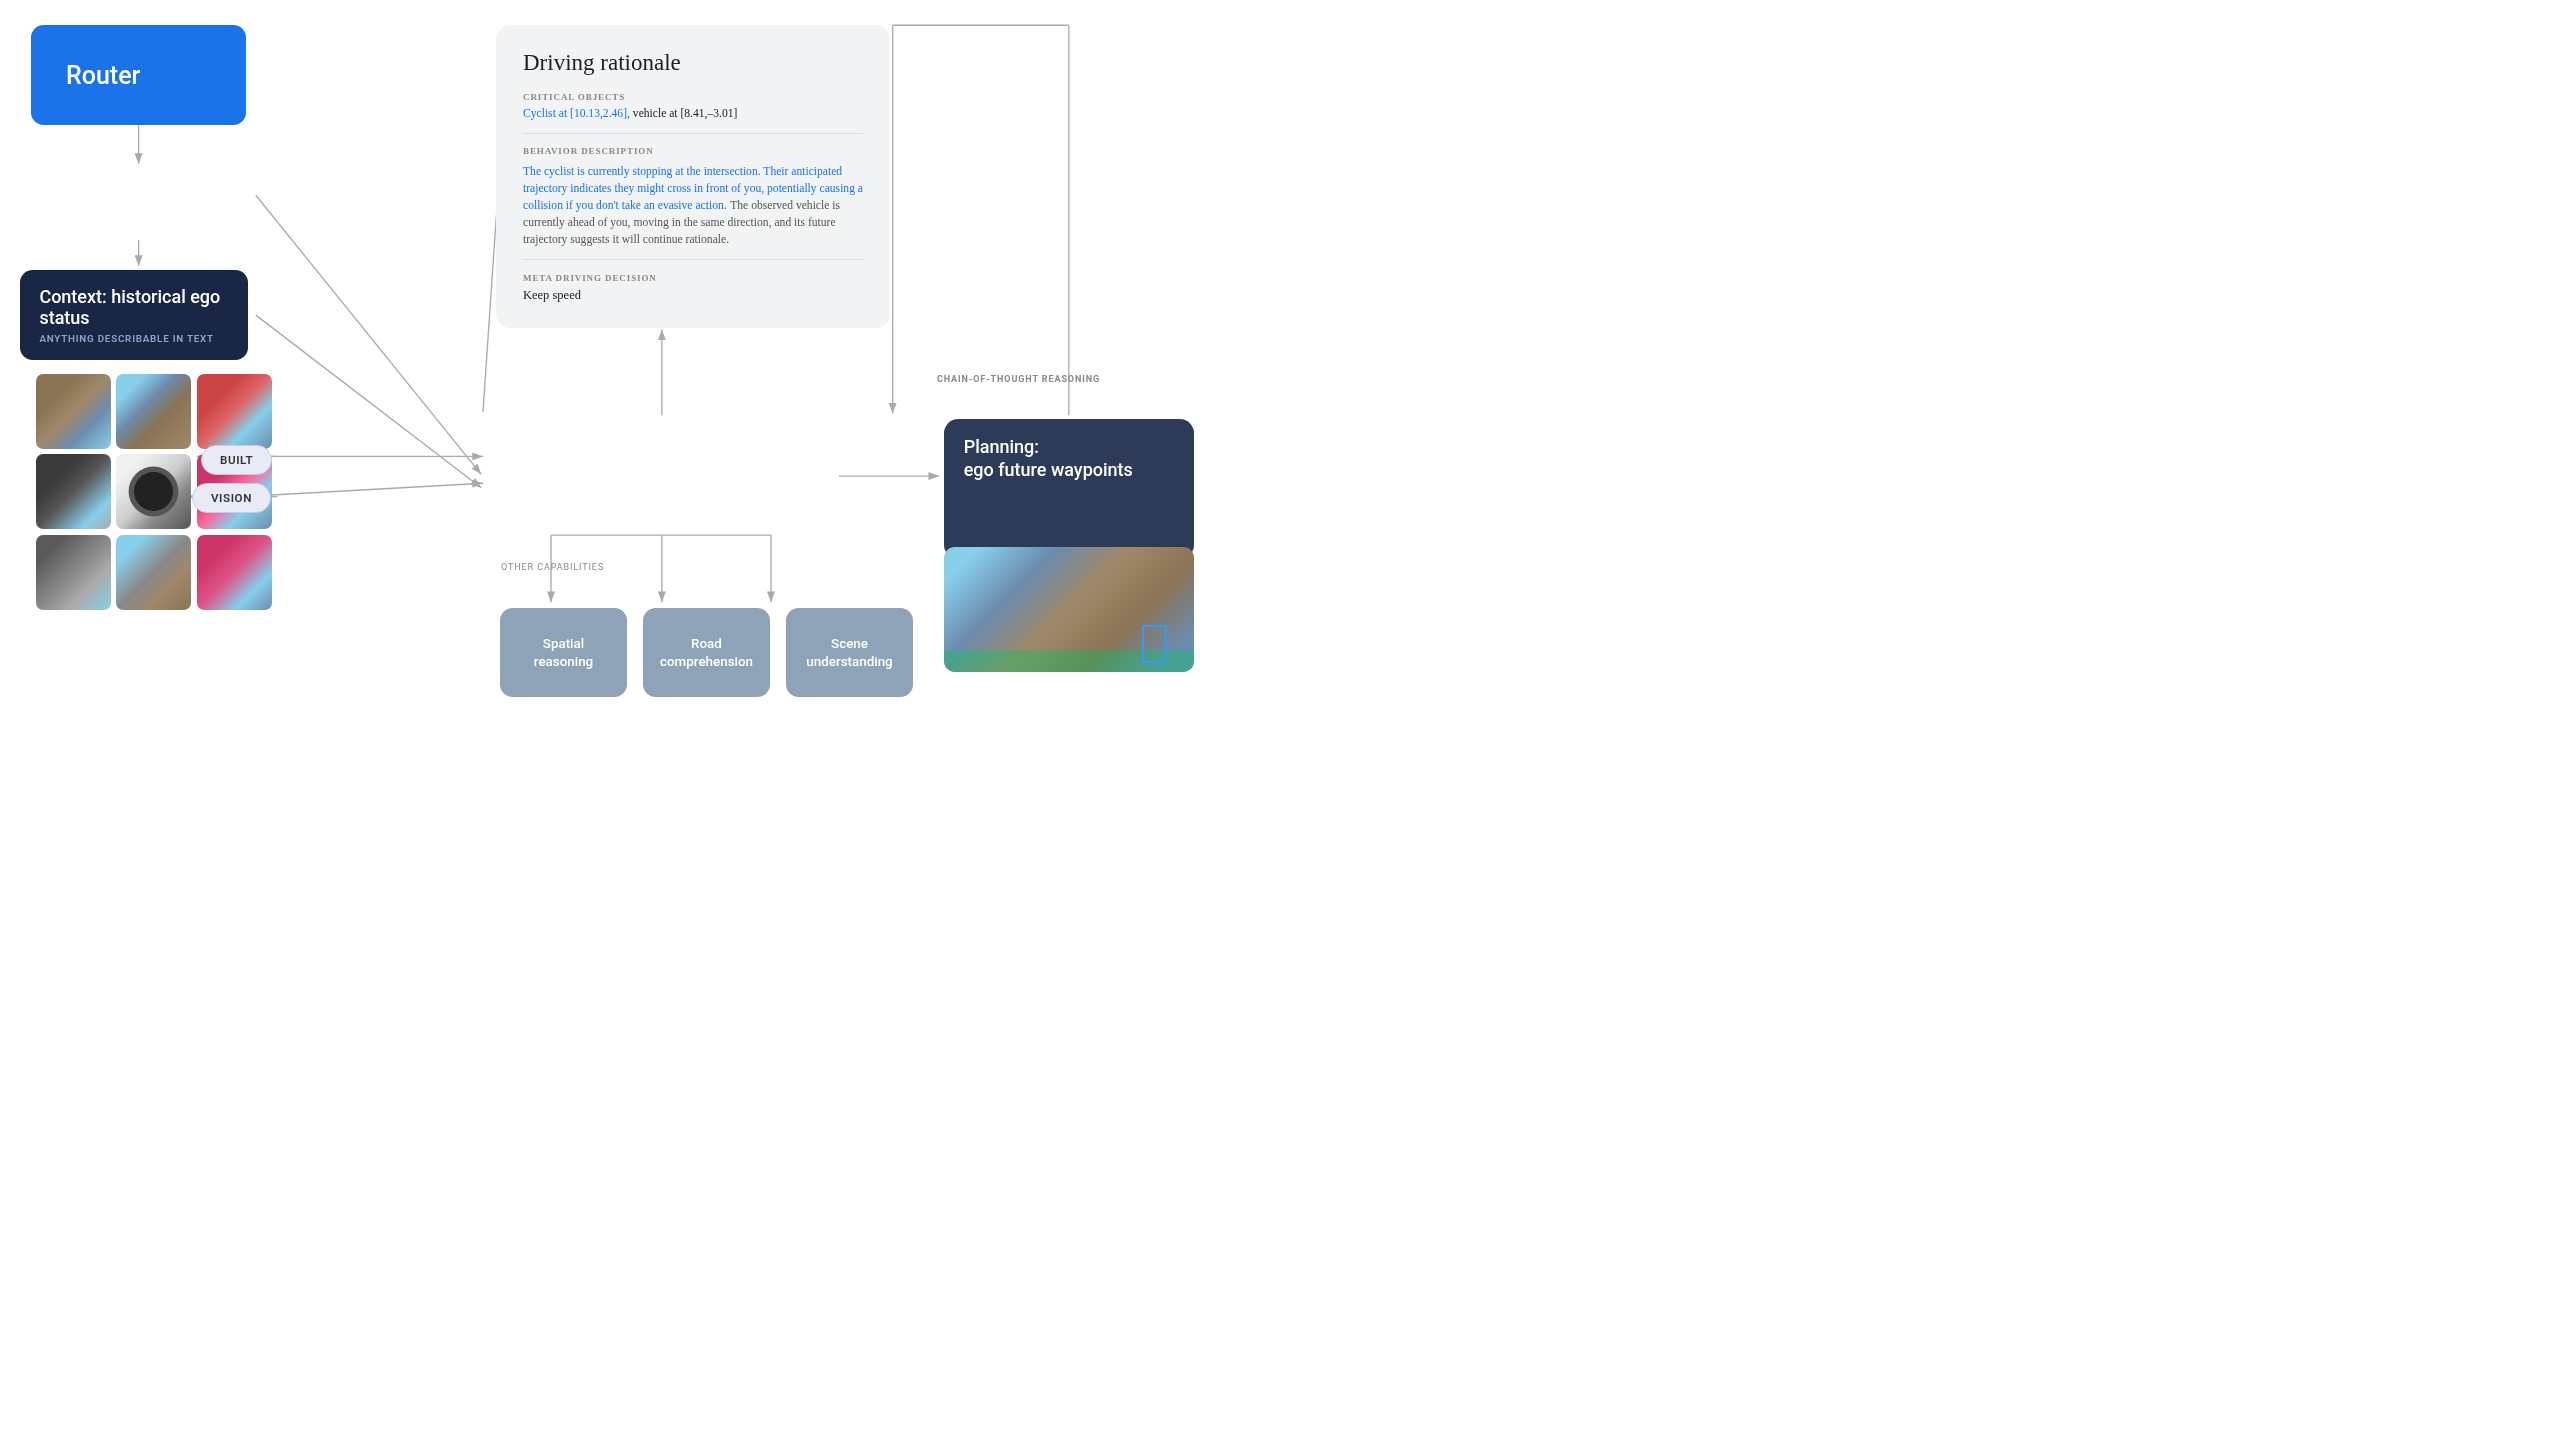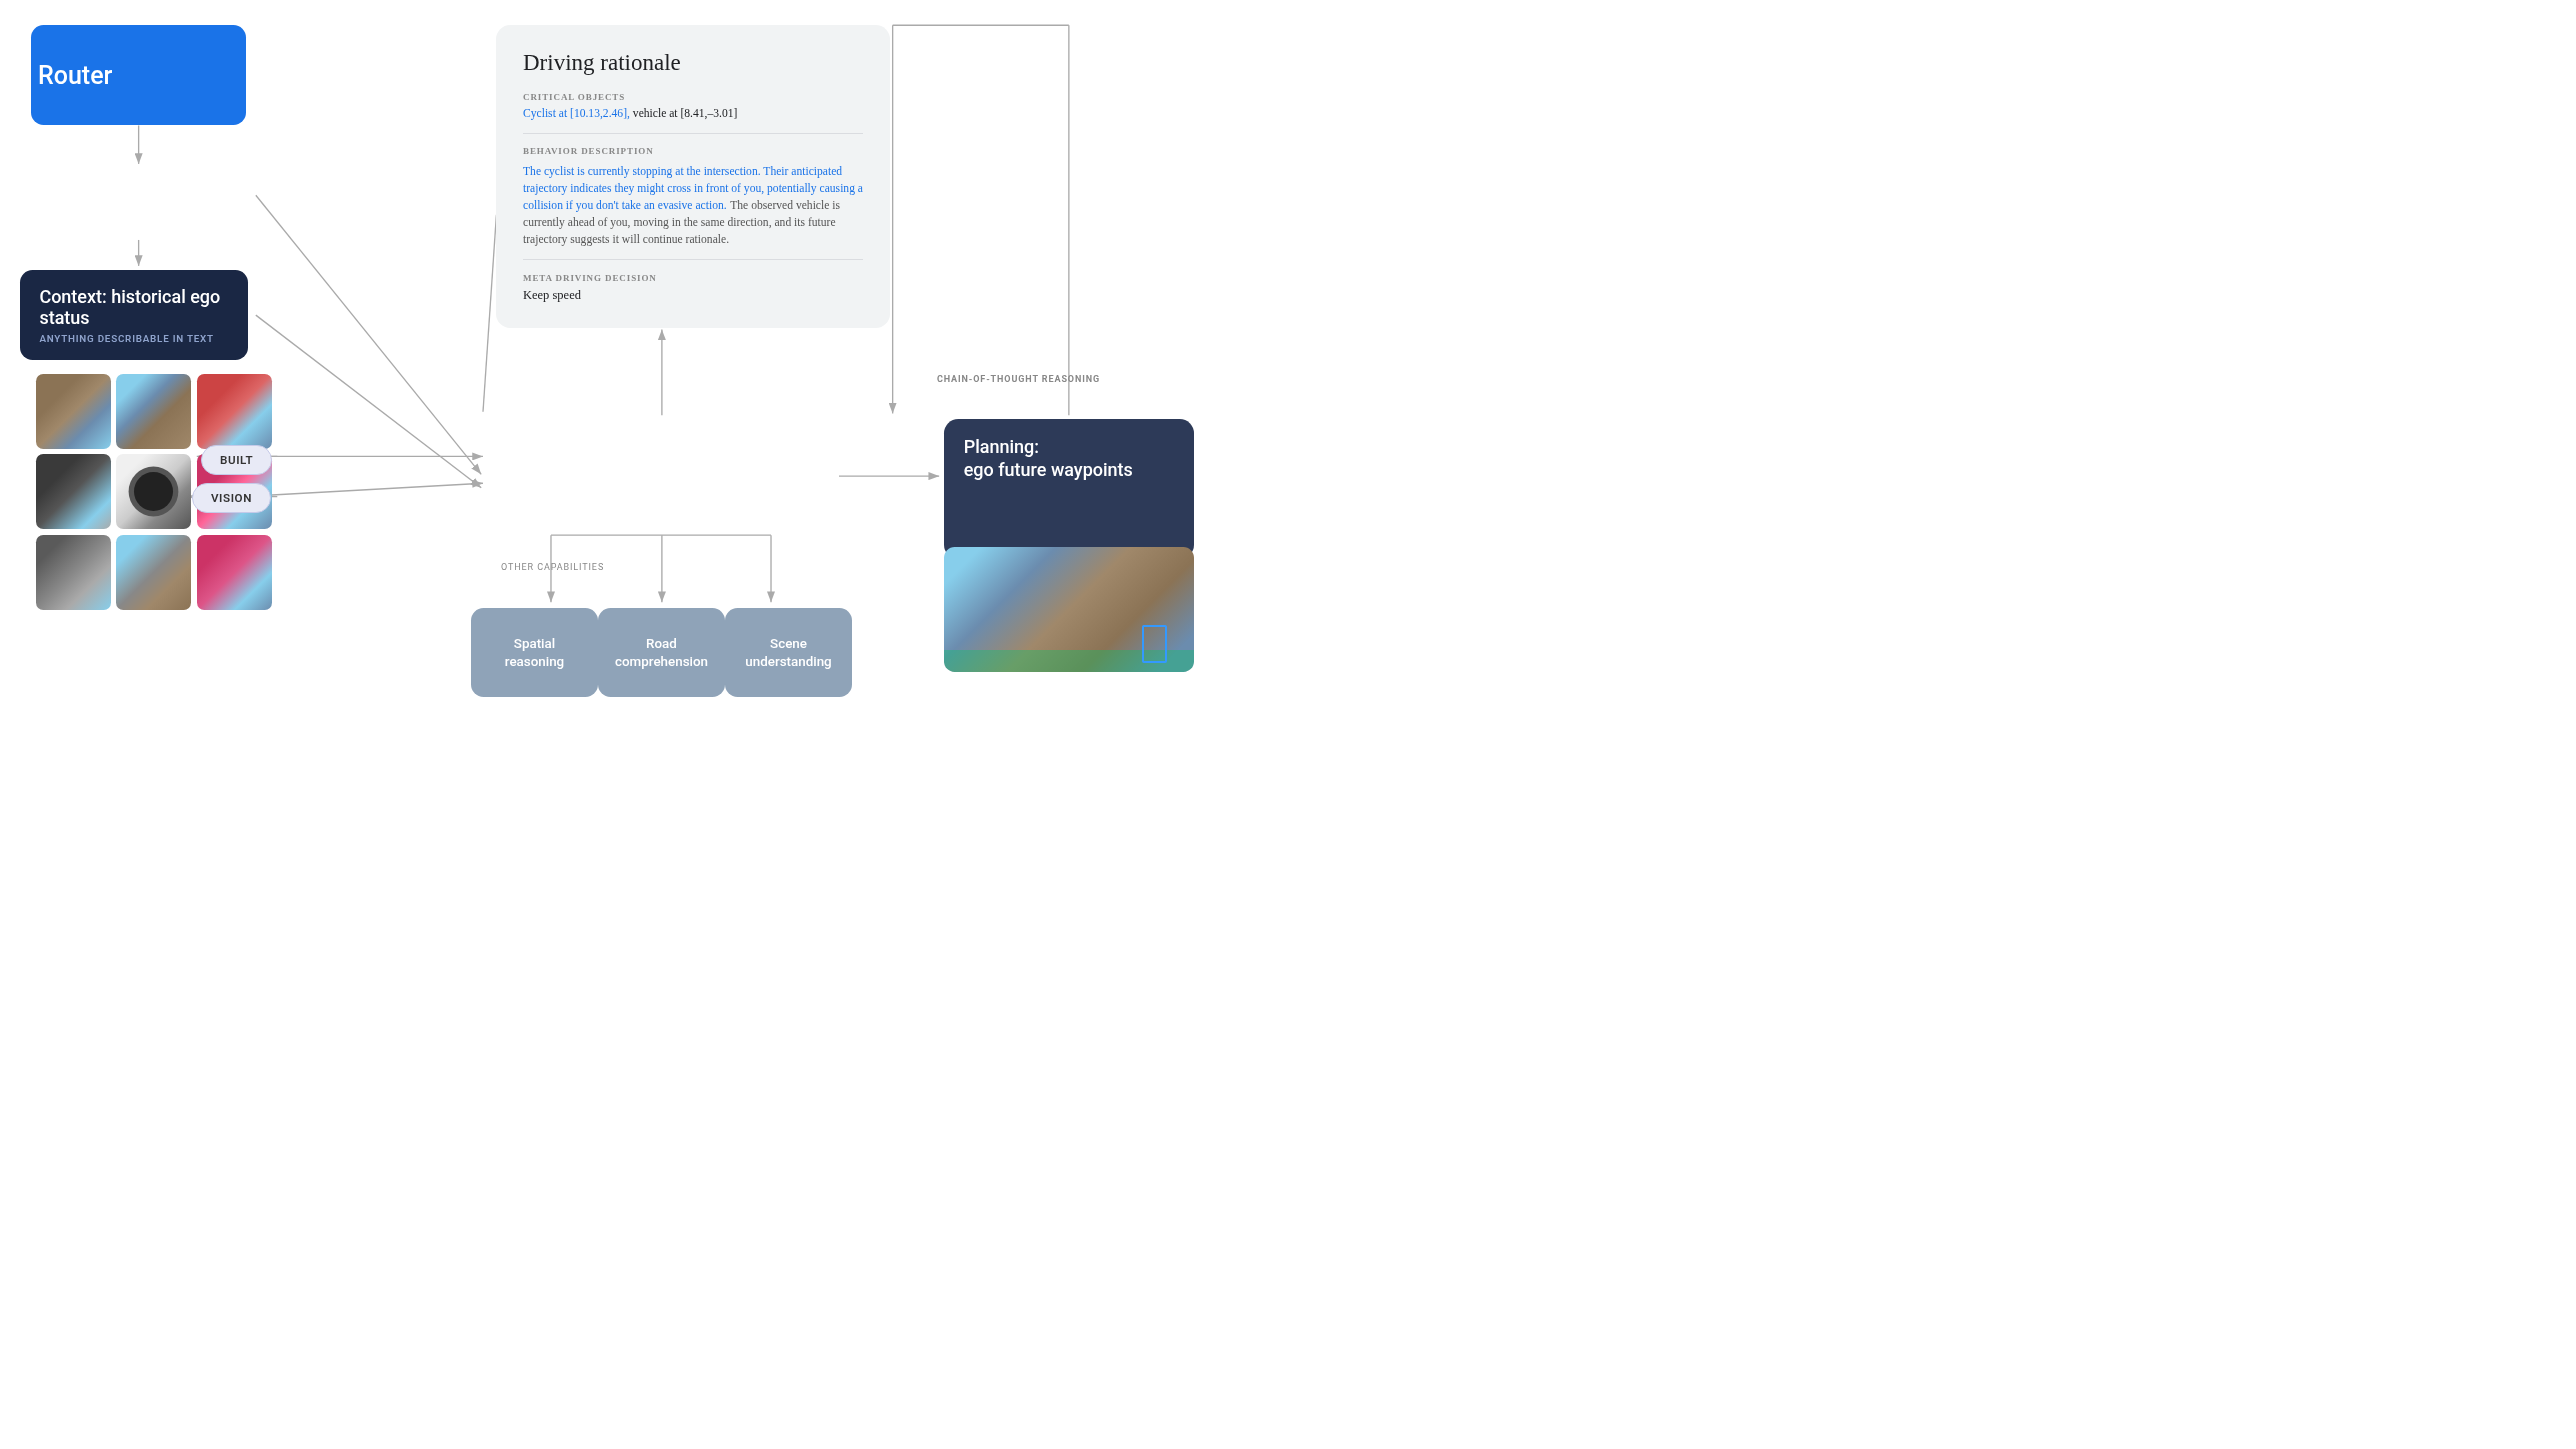--- a/index.html
+++ b/index.html
@@ -22,21 +22,21 @@
     .router-box {
       position: absolute;
       left: 31px;
       top: 25px;
       width: 215px;
       height: 100px;
       background: #1a73e8;
       border-radius: 12.5px;
       display: flex;
       align-items: center;
-      padding: 0 7px;
+      padding: 0 35px;
     }
     .router-label {
       color: #ffffff;
       font-size: 25px;
       font-weight: 500;
     }
 
     
     .hlc-box {
       position: absolute;
@@ -287,24 +287,24 @@
       font-size: 9px;
       font-weight: 400;
       letter-spacing: 0.1em;
       color: #888;
       text-transform: uppercase;
     }
 
     
     .cap-boxes {
       position: absolute;
-      left: 471px;
+      left: 500px;
       top: 608px;
       display: flex;
-      gap: 0;
+      gap: 16px;
     }
     .cap-box {
       width: 127px;
       height: 89px;
       background: #8fa3b8;
       border-radius: 12.5px;
       display: flex;
       align-items: center;
       justify-content: center;
       text-align: center;

